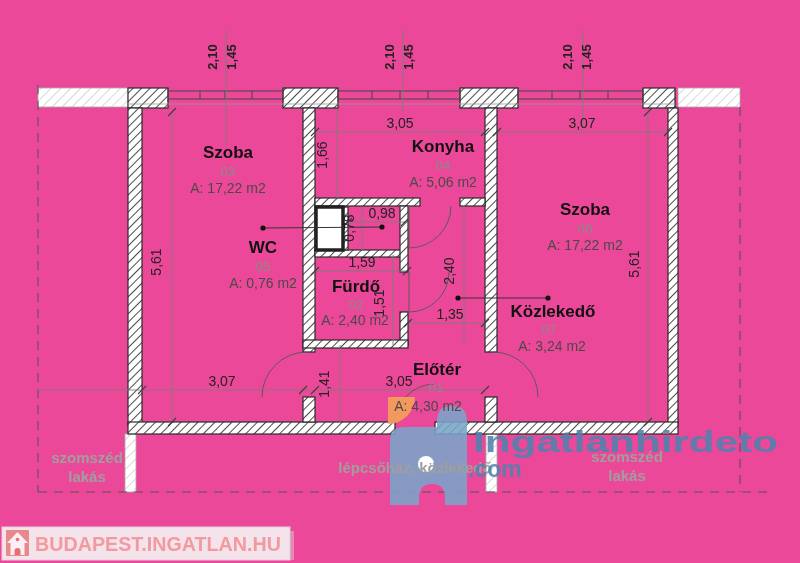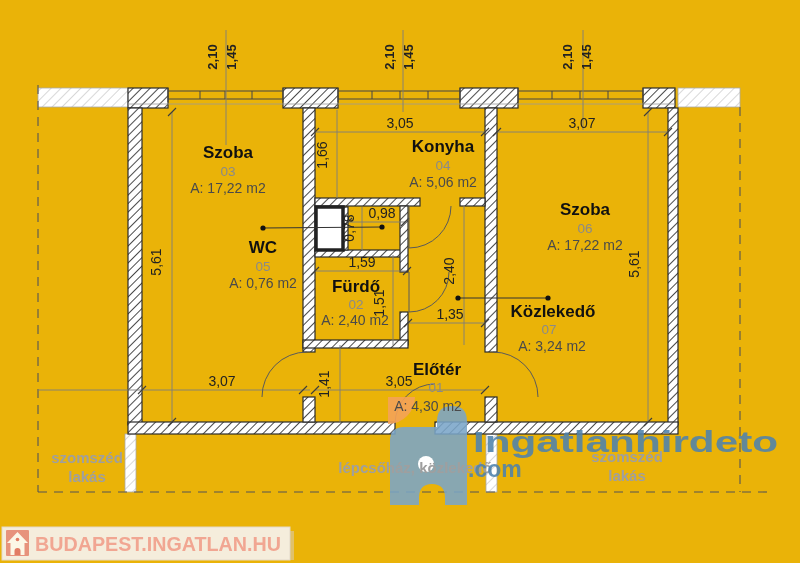--- a/index.html
+++ b/index.html
@@ -1,17 +1,17 @@
 <!DOCTYPE html>
 <html><head>
 <meta charset="utf-8">
 <title>Floor plan</title>
 <style>
   html,body{margin:0;padding:0;background:#fff;}
-  .stage{position:relative;width:800px;height:563px;background:#eab308;overflow:hidden;}
+  .stage{position:relative;width:800px;height:563px;background:#ec4899;overflow:hidden;}
   svg{display:block;font-family:"Liberation Sans",sans-serif;}
   svg text{font-family:"Liberation Sans",sans-serif;}
   .dim{font-size:14px;fill:#222;}
   .topdim{font-size:13px;font-weight:bold;fill:#222;}
   .rname{font-size:17px;font-weight:bold;fill:#111;}
   .rnum{font-size:13.5px;fill:#8a8a8a;}
   .rarea{font-size:14px;fill:#4a4a4a;}
   .ctx{font-size:15px;font-weight:bold;fill:#9f9f9f;}
   .wm-brand{font-size:30px;font-weight:bold;}
   .wm-tld{font-size:23px;font-weight:bold;}

